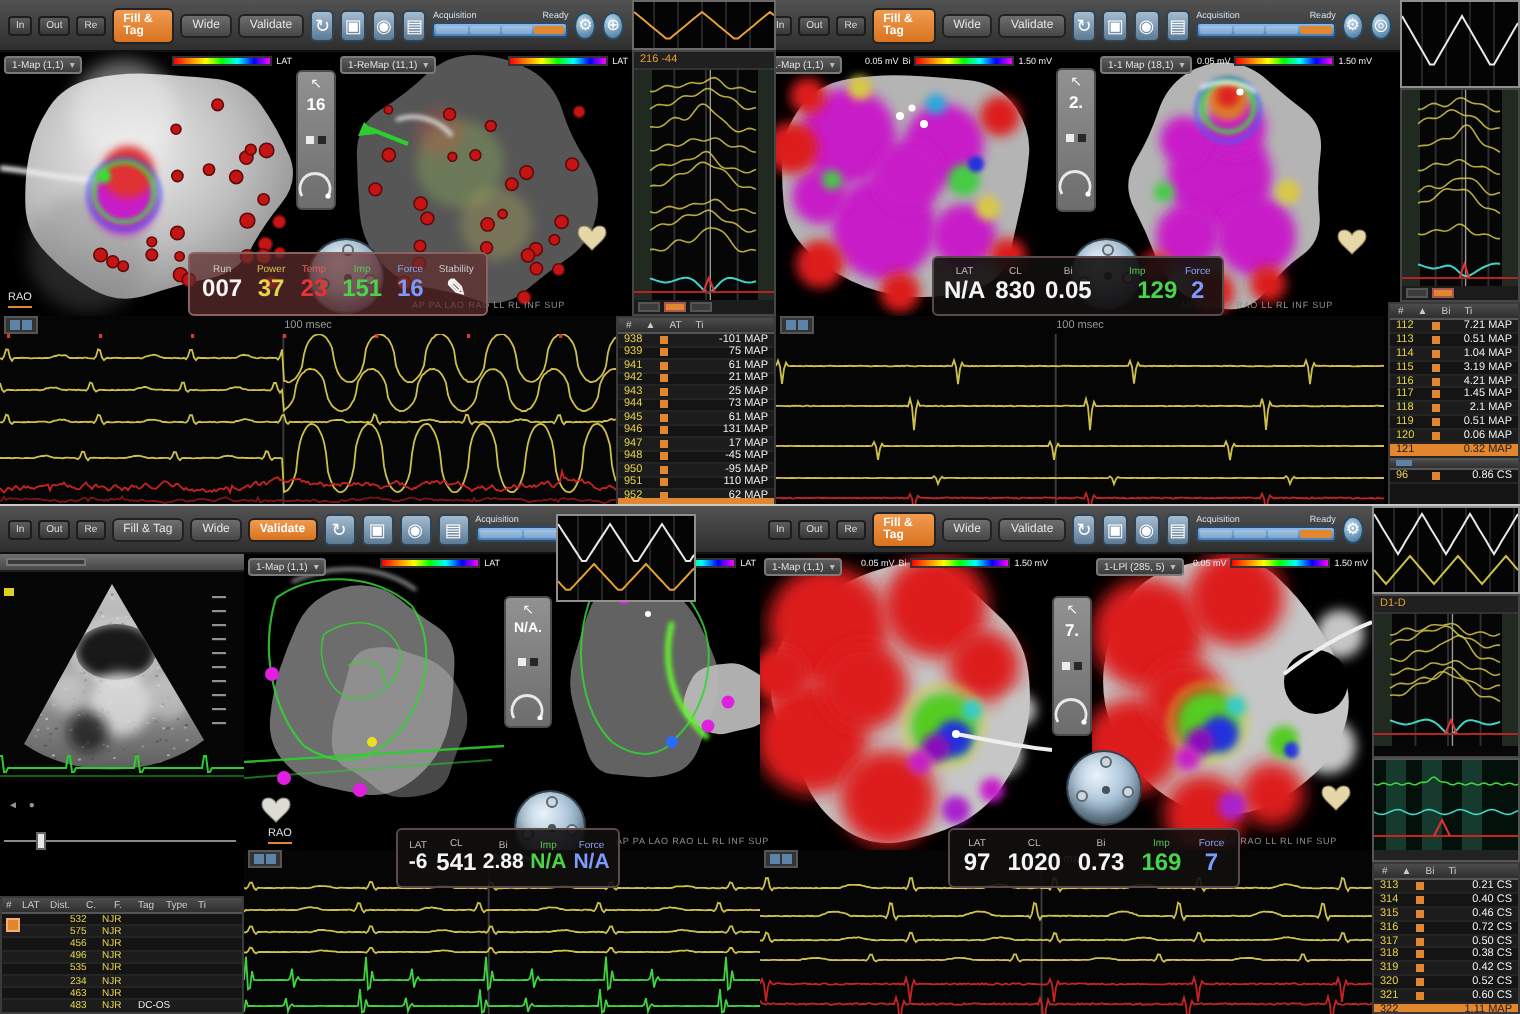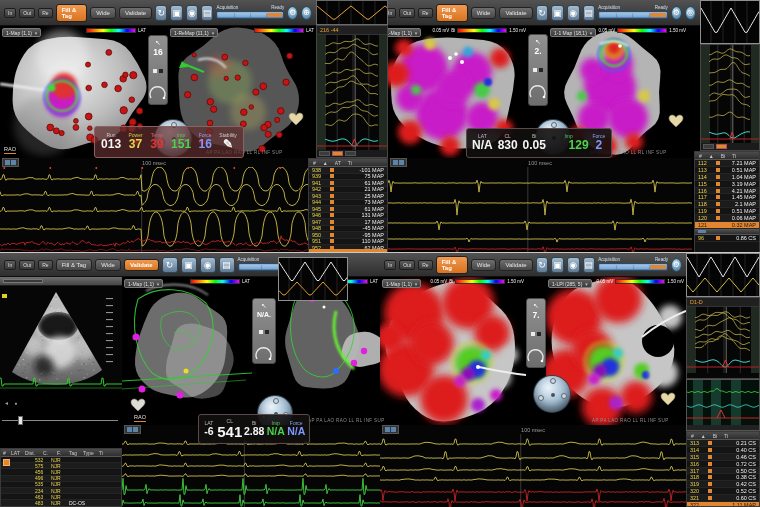--- a/index.html
+++ b/index.html
@@ -312,29 +312,29 @@
       </svg>
     <div class="afoot">
         <i></i>
         <i class="o"></i>
         <i></i>
       </div>
   </div>
   <div class="stats tint" style="left:94px;top:126px;width:150px;height:32px">
     <div class="scell">
       <span class="slab" style="color: rgb(204, 204, 204);">Run</span>
-      <span class="sval" style="color: rgb(245, 245, 245);">013</span>
+      <span class="sval" style="color: rgb(245, 245, 245);">007</span>
     </div>
       <div class="scell">
       <span class="slab" style="color: rgb(216, 196, 74);">Power</span>
       <span class="sval" style="color: rgb(232, 212, 74);">37</span>
     </div>
       <div class="scell">
       <span class="slab" style="color: rgb(224, 96, 96);">Temp</span>
-      <span class="sval" style="color: rgb(232, 51, 51);">39</span>
+      <span class="sval" style="color: rgb(232, 51, 51);">23</span>
     </div>
       <div class="scell">
       <span class="slab" style="color: rgb(90, 196, 90);">Imp</span>
       <span class="sval" style="color: rgb(74, 212, 74);">151</span>
     </div>
       <div class="scell">
       <span class="slab" style="color: rgb(138, 164, 240);">Force</span>
       <span class="sval" style="color: rgb(125, 155, 255);">16</span>
     </div>
       <div class="scell">
@@ -1152,21 +1152,21 @@
         <polyline points="0,4.0 2,7.1 4,10.2 6,13.2 8,16.3 10,19.4 12,22.5 14,22.5 16,19.4 18,16.3 20,13.2 22,10.2 24,7.1 26,4.0 28,7.1 30,10.2 32,13.2 34,16.3 36,19.4 38,22.5 40,22.5 42,19.4 44,16.3 46,13.2 48,10.2 50,7.1 52,4.0 54,7.1 56,10.2 58,13.2 60,16.3 62,19.4 64,22.5 66,22.5 68,19.4" fill="none" stroke="#e8e8e8" stroke-width="1"></polyline>
         <polyline points="0,32.6 2,34.8 4,36.9 6,36.9 8,34.8 10,32.6 12,30.5 14,28.3 16,26.2 18,24.0 20,26.2 22,28.3 24,30.5 26,32.6 28,34.8 30,36.9 32,36.9 34,34.8 36,32.6 38,30.5 40,28.3 42,26.2 44,24.0 46,26.2 48,28.3 50,30.5 52,32.6 54,34.8 56,36.9 58,36.9 60,34.8 62,32.6 64,30.5 66,28.3 68,26.2" fill="none" stroke="#e8a030" stroke-width="1"></polyline>
       </svg></div>
   <div class="stats" style="left:198px;top:414px;width:112px;height:30px">
     <div class="scell" style="padding:0 2px;min-width:14px">
       <span class="slab" style="color: rgb(187, 187, 187);">LAT</span>
       <span class="sval" style="font-size: 10.5px; color: rgb(245, 245, 245);">-6</span>
     </div>
       <div class="scell" style="padding:0 2px;min-width:14px">
       <span class="slab" style="color: rgb(187, 187, 187);">CL</span>
-      <span class="sval" style="font-size: 15px; color: rgb(245, 245, 245);">541</span>
+      <span class="sval" style="font-size: 12px; color: rgb(245, 245, 245);">541</span>
     </div>
       <div class="scell" style="padding:0 2px;min-width:14px">
       <span class="slab" style="color: rgb(187, 187, 187);">Bi</span>
       <span class="sval" style="font-size: 10.5px; color: rgb(245, 245, 245);">2.88</span>
     </div>
       <div class="scell" style="padding:0 2px;min-width:14px">
       <span class="slab" style="color: rgb(90, 196, 90);">Imp</span>
       <span class="sval" style="font-size: 10.5px; color: rgb(74, 212, 74);">N/A</span>
     </div>
       <div class="scell" style="padding:0 2px;min-width:14px">
@@ -1346,20 +1346,42 @@
         <rect x="0" y="0" width="72" height="50" fill="#04100a"></rect>
         <rect x="6" y="0" width="10" height="50" fill="rgba(60,150,120,0.33)"></rect>
         <rect x="24" y="0" width="10" height="50" fill="rgba(60,150,120,0.33)"></rect>
         <rect x="44" y="0" width="10" height="50" fill="rgba(60,150,120,0.33)"></rect>
         <polyline points="0,12.0 1,12.4 2,12.5 3,12.1 4,11.6 5,11.5 6,11.9 7,12.3 8,12.5 9,12.2 10,11.7 11,11.5 12,11.7 13,12.2 14,12.5 15,12.3 16,11.9 17,11.5 18,11.6 19,12.1 20,12.4 21,12.4 22,11.9 23,11.4 24,11.1 25,11.2 26,11.1 27,10.7 28,9.7 29,8.8 30,8.5 31,9.0 32,9.9 33,10.7 34,11.0 35,11.0 36,11.1 37,11.5 38,12.1 39,12.4 40,12.4 41,11.9 42,11.5 43,11.6 44,12.0 45,12.4 46,12.5 47,12.1 48,11.6 49,11.5 50,11.9 51,12.3 52,12.5 53,12.2 54,11.7 55,11.5 56,11.7 57,12.2 58,12.5 59,12.3 60,11.8 61,11.5 62,11.6 63,12.1 64,12.5 65,12.4 66,12.0 67,11.6 68,11.6 69,11.9 70,12.4 71,12.5 72,12.1 " fill="none" stroke="#3fd43f" stroke-width="0.8"></polyline>
         <polyline points="0,26.0 1,26.5 2,26.9 3,27.1 4,27.2 5,27.1 6,26.8 7,26.4 8,25.9 9,25.5 10,25.1 11,24.9 12,24.8 13,24.9 14,25.2 15,25.7 16,26.1 17,26.6 18,27.0 19,27.2 20,27.2 21,27.0 22,26.7 23,26.3 24,25.8 25,25.3 26,25.0 27,24.8 28,24.8 29,25.0 30,25.4 31,25.8 32,26.3 33,26.7 34,27.0 35,27.2 36,27.2 37,26.9 38,26.6 39,26.1 40,25.7 41,25.2 42,24.9 43,24.8 44,24.9 45,25.1 46,25.5 47,25.9 48,26.4 49,26.8 50,27.1 51,27.2 52,27.1 53,26.9 54,26.5 55,26.0 56,25.5 57,25.1 58,24.9 59,24.8 60,24.9 61,25.2 62,25.6 63,26.1 64,26.5 65,26.9 66,27.1 67,27.2 68,27.1 69,26.7 70,26.3 71,25.8 72,25.4 " fill="none" stroke="#3fd4c8" stroke-width="0.8"></polyline>
         <line x1="0" y1="38" x2="72" y2="38" stroke="#c22" stroke-width="1"></line>
         <polyline points="30,38 34,30 38,38" fill="none" stroke="#d33" stroke-width="1"></polyline>
         <rect x="0" y="45" width="72" height="5" fill="#222"></rect>
       </svg></div>
+  <div class="stats" style="left:474px;top:414px;width:146px;height:30px">
+    <div class="scell">
+      <span class="slab" style="color: rgb(187, 187, 187);">LAT</span>
+      <span class="sval" style="color: rgb(245, 245, 245);">97</span>
+    </div>
+      <div class="scell">
+      <span class="slab" style="color: rgb(187, 187, 187);">CL</span>
+      <span class="sval" style="color: rgb(245, 245, 245);">1020</span>
+    </div>
+      <div class="scell">
+      <span class="slab" style="color: rgb(187, 187, 187);">Bi</span>
+      <span class="sval" style="color: rgb(245, 245, 245);">0.73</span>
+    </div>
+      <div class="scell">
+      <span class="slab" style="color: rgb(90, 196, 90);">Imp</span>
+      <span class="sval" style="color: rgb(74, 212, 74);">169</span>
+    </div>
+      <div class="scell">
+      <span class="slab" style="color: rgb(138, 164, 240);">Force</span>
+      <span class="sval" style="color: rgb(125, 155, 255);">7</span>
+    </div>
+  </div>
   <div class="heart" style="left:660px;top:392px;z-index:4">
     <svg width="16" height="14">
         <path d="M8,13 C4,9 1,7 1,4.2 C1,2 2.6,1 4.2,1 C6,1 7.2,2.2 8,3.4 C8.8,2.2 10,1 11.8,1 C13.4,1 15,2 15,4.2 C15,7 12,9 8,13 Z" fill="#e6d7a8" stroke="#8a8060" stroke-width="0.6"></path>
       </svg>
   </div>
   <span class="proj" style="left:592px;top:418px;z-index:4">AP PA LAO RAO LL RL INF SUP</span>
 
   <div class="strip" style="left:380px;top:425px;width:306px;height:82px">
     <div class="shead">
         <span class="chip">

